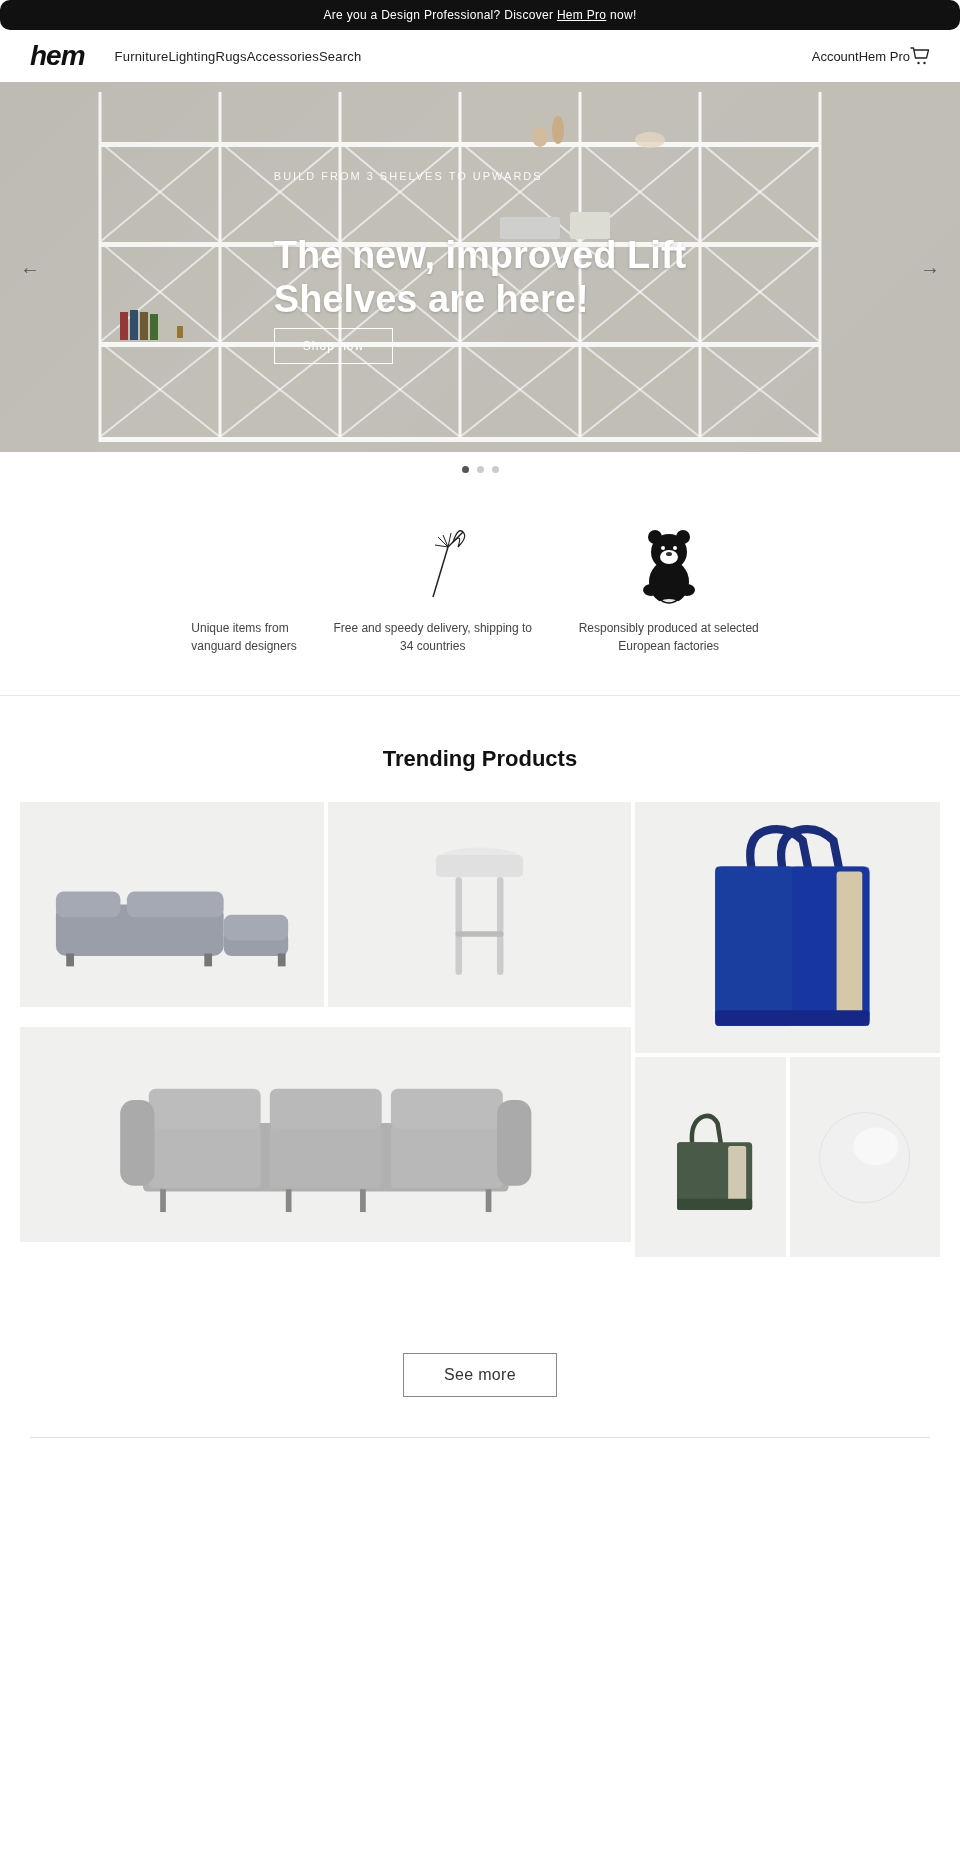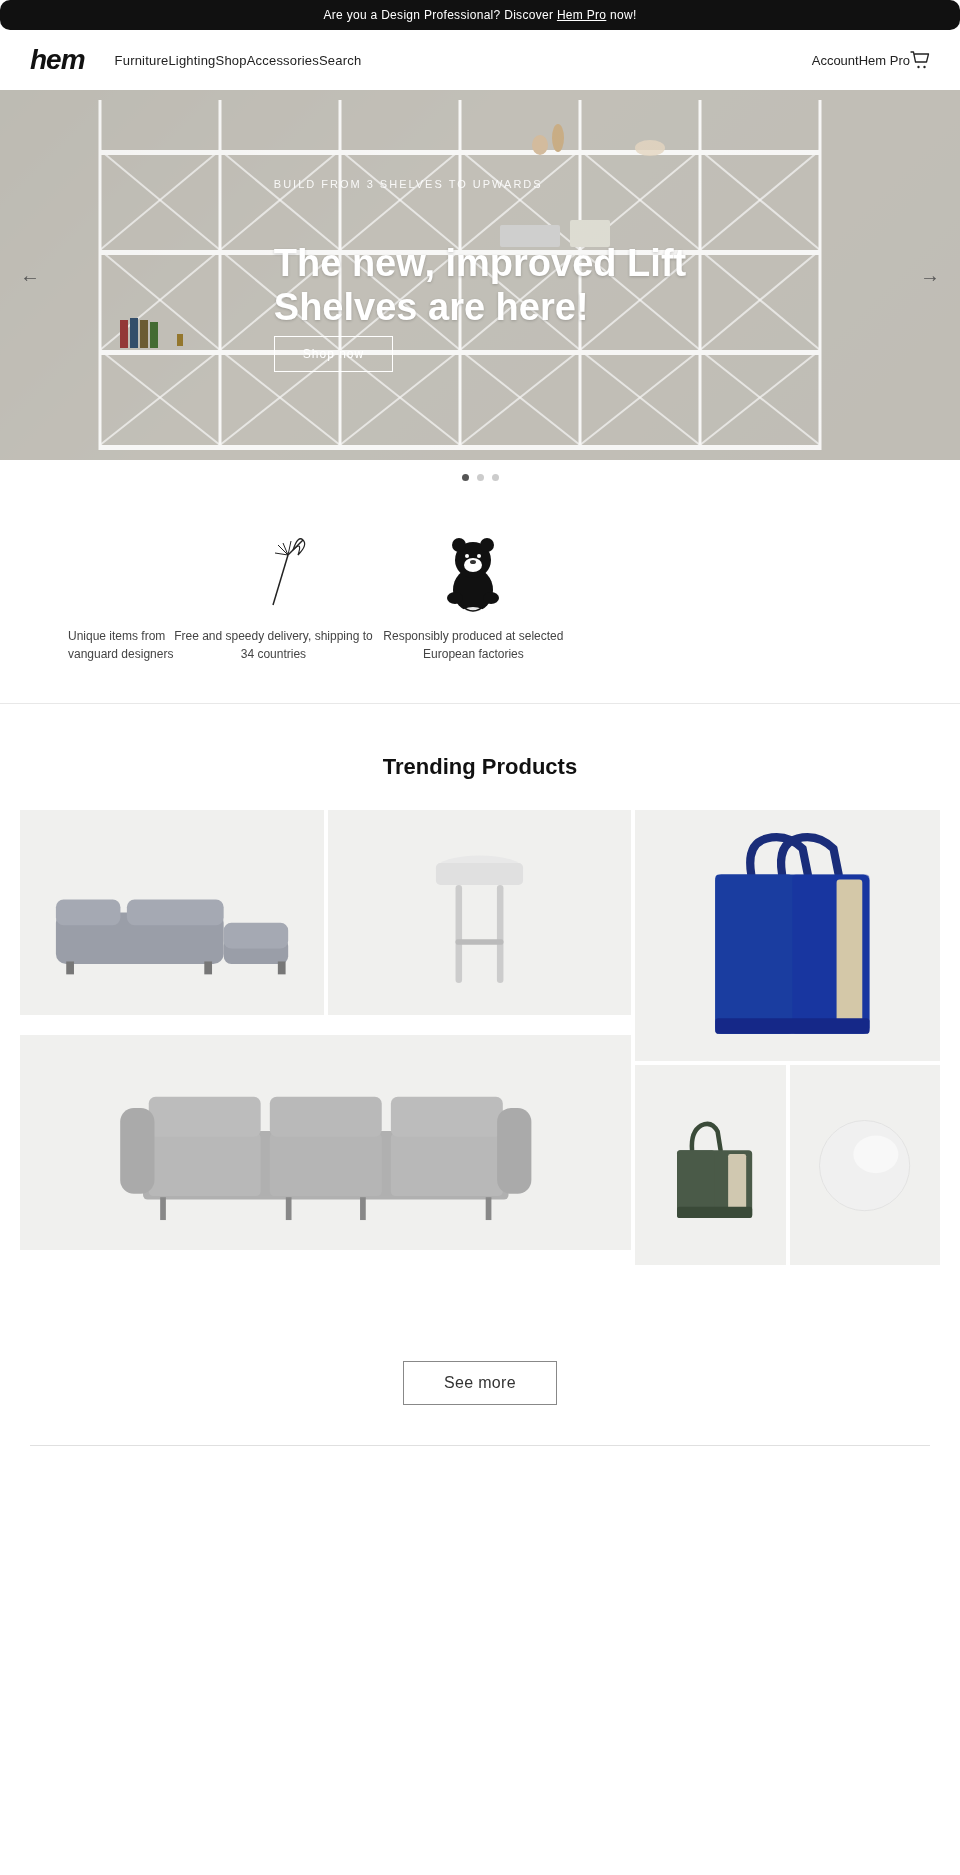--- a/index.html
+++ b/index.html
@@ -18,21 +18,21 @@
     .announcement-bar a {
       color: #fff;
       text-decoration: underline;
     }
 
     
     .header {
       display: flex;
       align-items: center;
       padding: 0 30px;
-      height: 60px;
+      height: 52px;
       background: #fff;
       border-bottom: none;
       position: relative;
       z-index: 10;
     }
     .logo {
       font-size: 28px;
       font-weight: 800;
       letter-spacing: -1px;
       color: #111;
@@ -153,24 +153,25 @@
       height: 7px;
       border-radius: 50%;
       background: #ccc;
       display: inline-block;
     }
     .dot.active { background: #555; }
 
     
     .features {
       display: flex;
-      justify-content: flex-start;
+      justify-content: center;
       align-items: flex-start;
       padding: 30px 68px 40px;
       border-bottom: 1px solid #e8e8e8;
+      gap: 36px;
     }
     .feature-item {
       text-align: center;
       max-width: 200px;
     }
     .feature-item.left { text-align: left; }
     .feature-icon {
       margin-bottom: 12px;
       height: 90px;
       display: flex;
@@ -265,21 +266,21 @@
 
 <div class="announcement-bar">
   <span>Are you a Design Professional? Discover </span><a href="#">Hem Pro</a><span> now!</span>
 </div>
 
 <header class="header">
   <a class="logo" href="#">hem</a>
   <nav class="main-nav">
     <a href="#">Furniture</a>
     <a href="#">Lighting</a>
-    <a href="#">Shop</a>
+    <a href="#">Rugs</a>
     <a href="#">Accessories</a>
     <a href="#">Search</a>
   </nav>
   <div class="header-right">
     <a href="#">Account</a>
     <a href="#">Hem Pro</a>
     <a href="#" class="cart-icon">
       <svg width="20" height="18" viewBox="0 0 20 18" fill="none" xmlns="http://www.w3.org/2000/svg">
         <path d="M1 1h2.5l2 10h11l2-8H5" stroke="#222" stroke-width="1.3" stroke-linecap="round" stroke-linejoin="round" fill="none"></path>
         <circle cx="8.5" cy="16" r="1.2" fill="#222"></circle>

